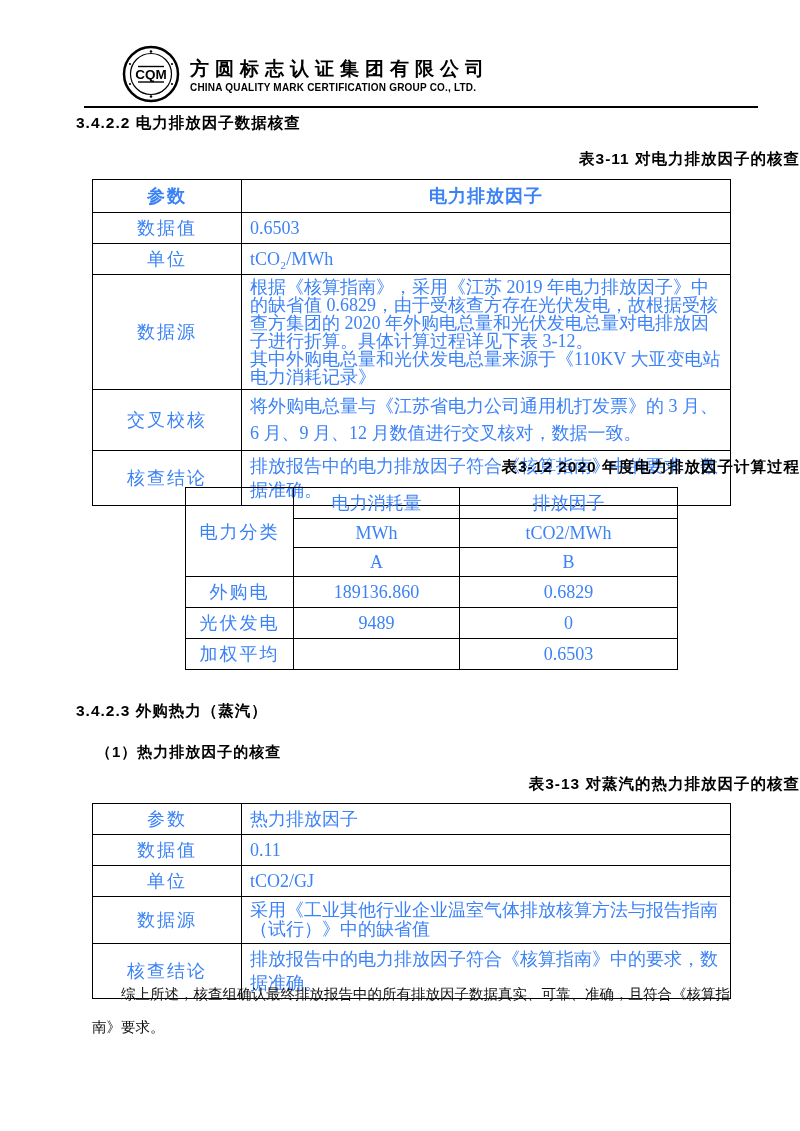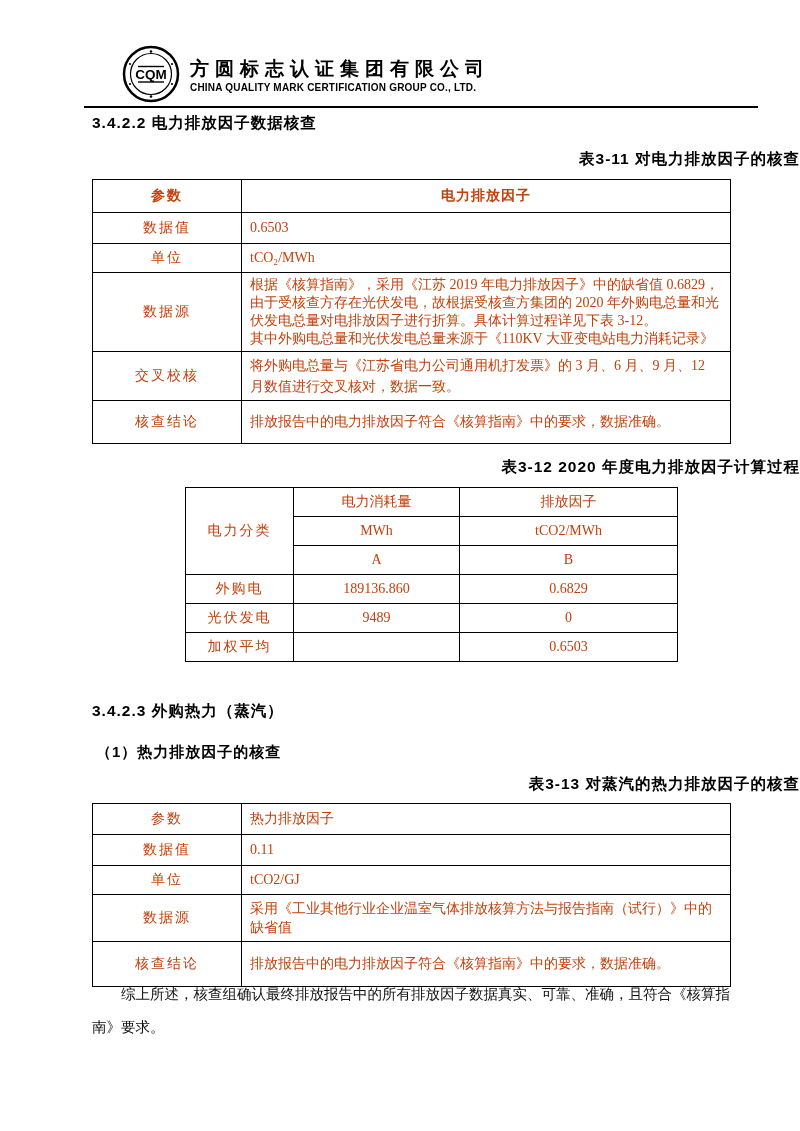--- a/index.html
+++ b/index.html
@@ -28,21 +28,21 @@
     font-family:"Liberation Sans","DejaVu Sans",sans-serif;
     font-weight:bold; font-size:10px; letter-spacing:0.2px; margin-top:0; color:#000;
   }
   .header-rule {
     position:absolute; top:106px; left:84px; width:674px;
     border-top:2.5px solid #000;
   }
 
   
   .sec-heading {
-    position:absolute; left:92px;
+    position:absolute; left:76px;
     font-family:"Liberation Sans","DejaVu Sans",sans-serif;
     font-weight:bold; font-size:15.5px; color:#000; letter-spacing:1px;
   }
   .sec-heading.h1 { top:113px; }
   .sec-heading.h2 { top:701px; }
   .sub-heading {
     position:absolute; top:743px; left:96px;
     font-family:"Liberation Sans","DejaVu Sans",sans-serif;
     font-weight:bold; font-size:15px; color:#000; letter-spacing:1px;
   }
@@ -52,40 +52,40 @@
     font-weight:bold; font-size:15.5px; color:#000; letter-spacing:1px;
   }
   .tt11 { top:149px; }
   .tt12 { top:457px; }
   .tt13 { top:774px; }
 
   
   table { border-collapse:collapse; table-layout:fixed; }
   td {
     border:1.5px solid #000;
-    font-size:14px; color:#c2410c;
+    font-size:18px; color:#3b82f6;
     padding:3px 8px;
     vertical-align:middle;
     word-break:break-all;
   }
   .t11 { position:absolute; top:179px; left:92px; width:639px; }
   .t13 { position:absolute; top:803px; left:92px; width:639px; }
   .t11 td.lbl, .t13 td.lbl {
     width:140px; text-align:center; letter-spacing:2px; padding:3px 4px;
   }
   .t11 tr.hdr td { font-weight:bold; }
   .t11 tr.hdr td.val { text-align:center; letter-spacing:1px; }
   .t11 tr.r-param  td { height:26px; }
   .t11 tr.r-value  td { height:24px; }
   .t11 tr.r-unit   td { height:22px; }
   .t11 tr.r-source td { height:64px; }
   .t11 tr.r-cross  td { height:42px; }
   .t11 tr.r-concl  td { height:36px; }
   .pre { white-space:pre-line; line-height:18px; }
-  .t11 tr.r-cross td.val { line-height:21px; }
+  .t11 tr.r-cross td.val { line-height:27px; }
 
   .t12 { position:absolute; top:487px; left:185px; width:453px; }
   .t12 td { text-align:center; height:22px; padding:3px 6px; }
   .t12 td.c1 { width:95px; letter-spacing:2px; }
   .t12 td.c2 { width:153px; }
   .t12 td.c3 { width:205px; }
 
   .t13 tr.r1 td { height:24px; }
   .t13 tr.r2 td { height:24px; }
   .t13 tr.r3 td { height:22px; }

